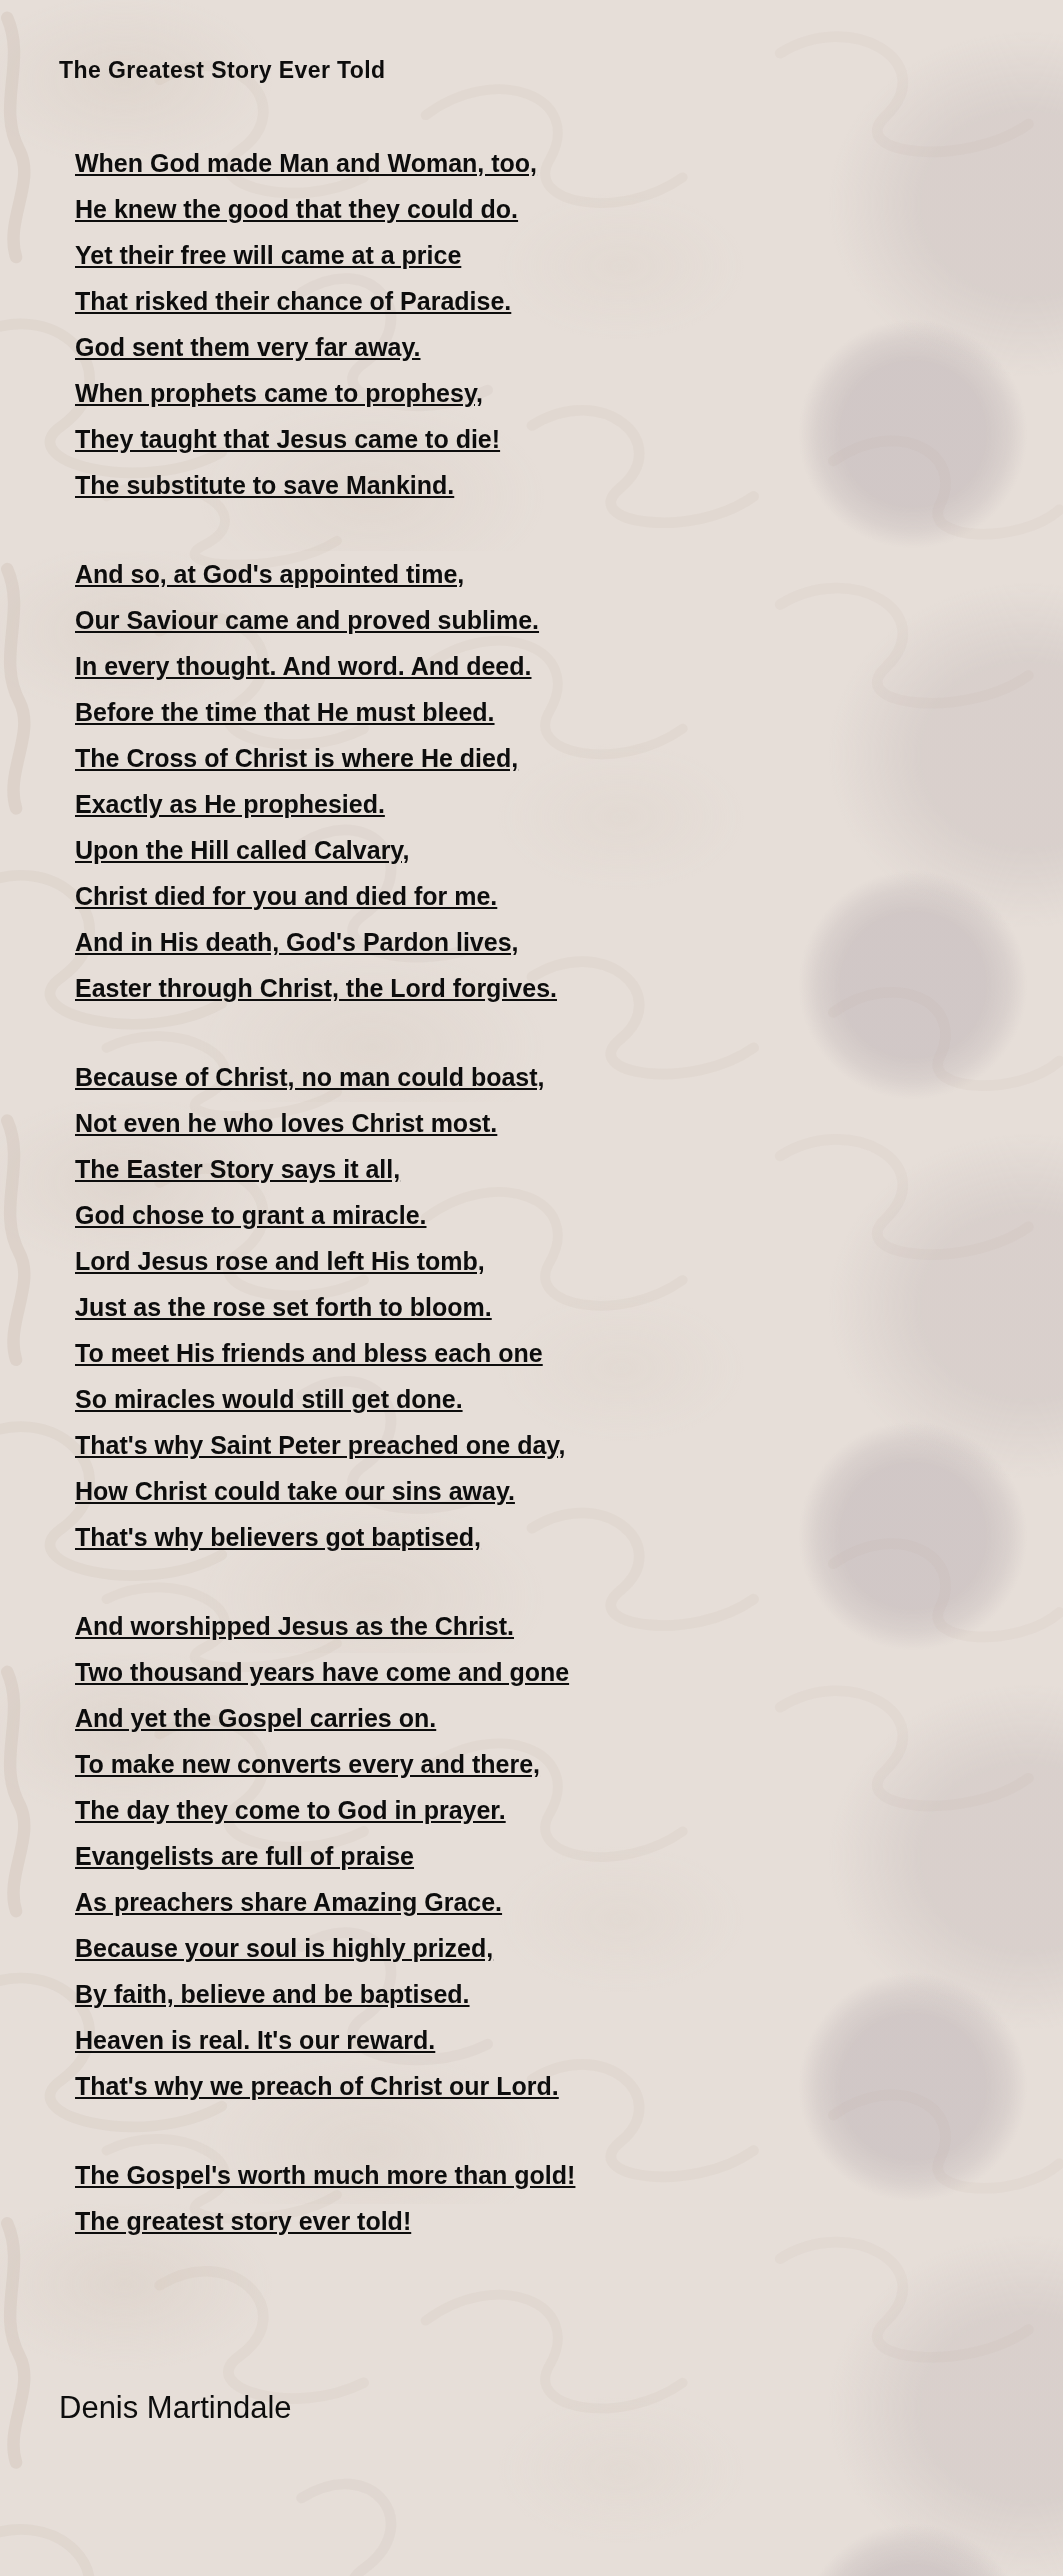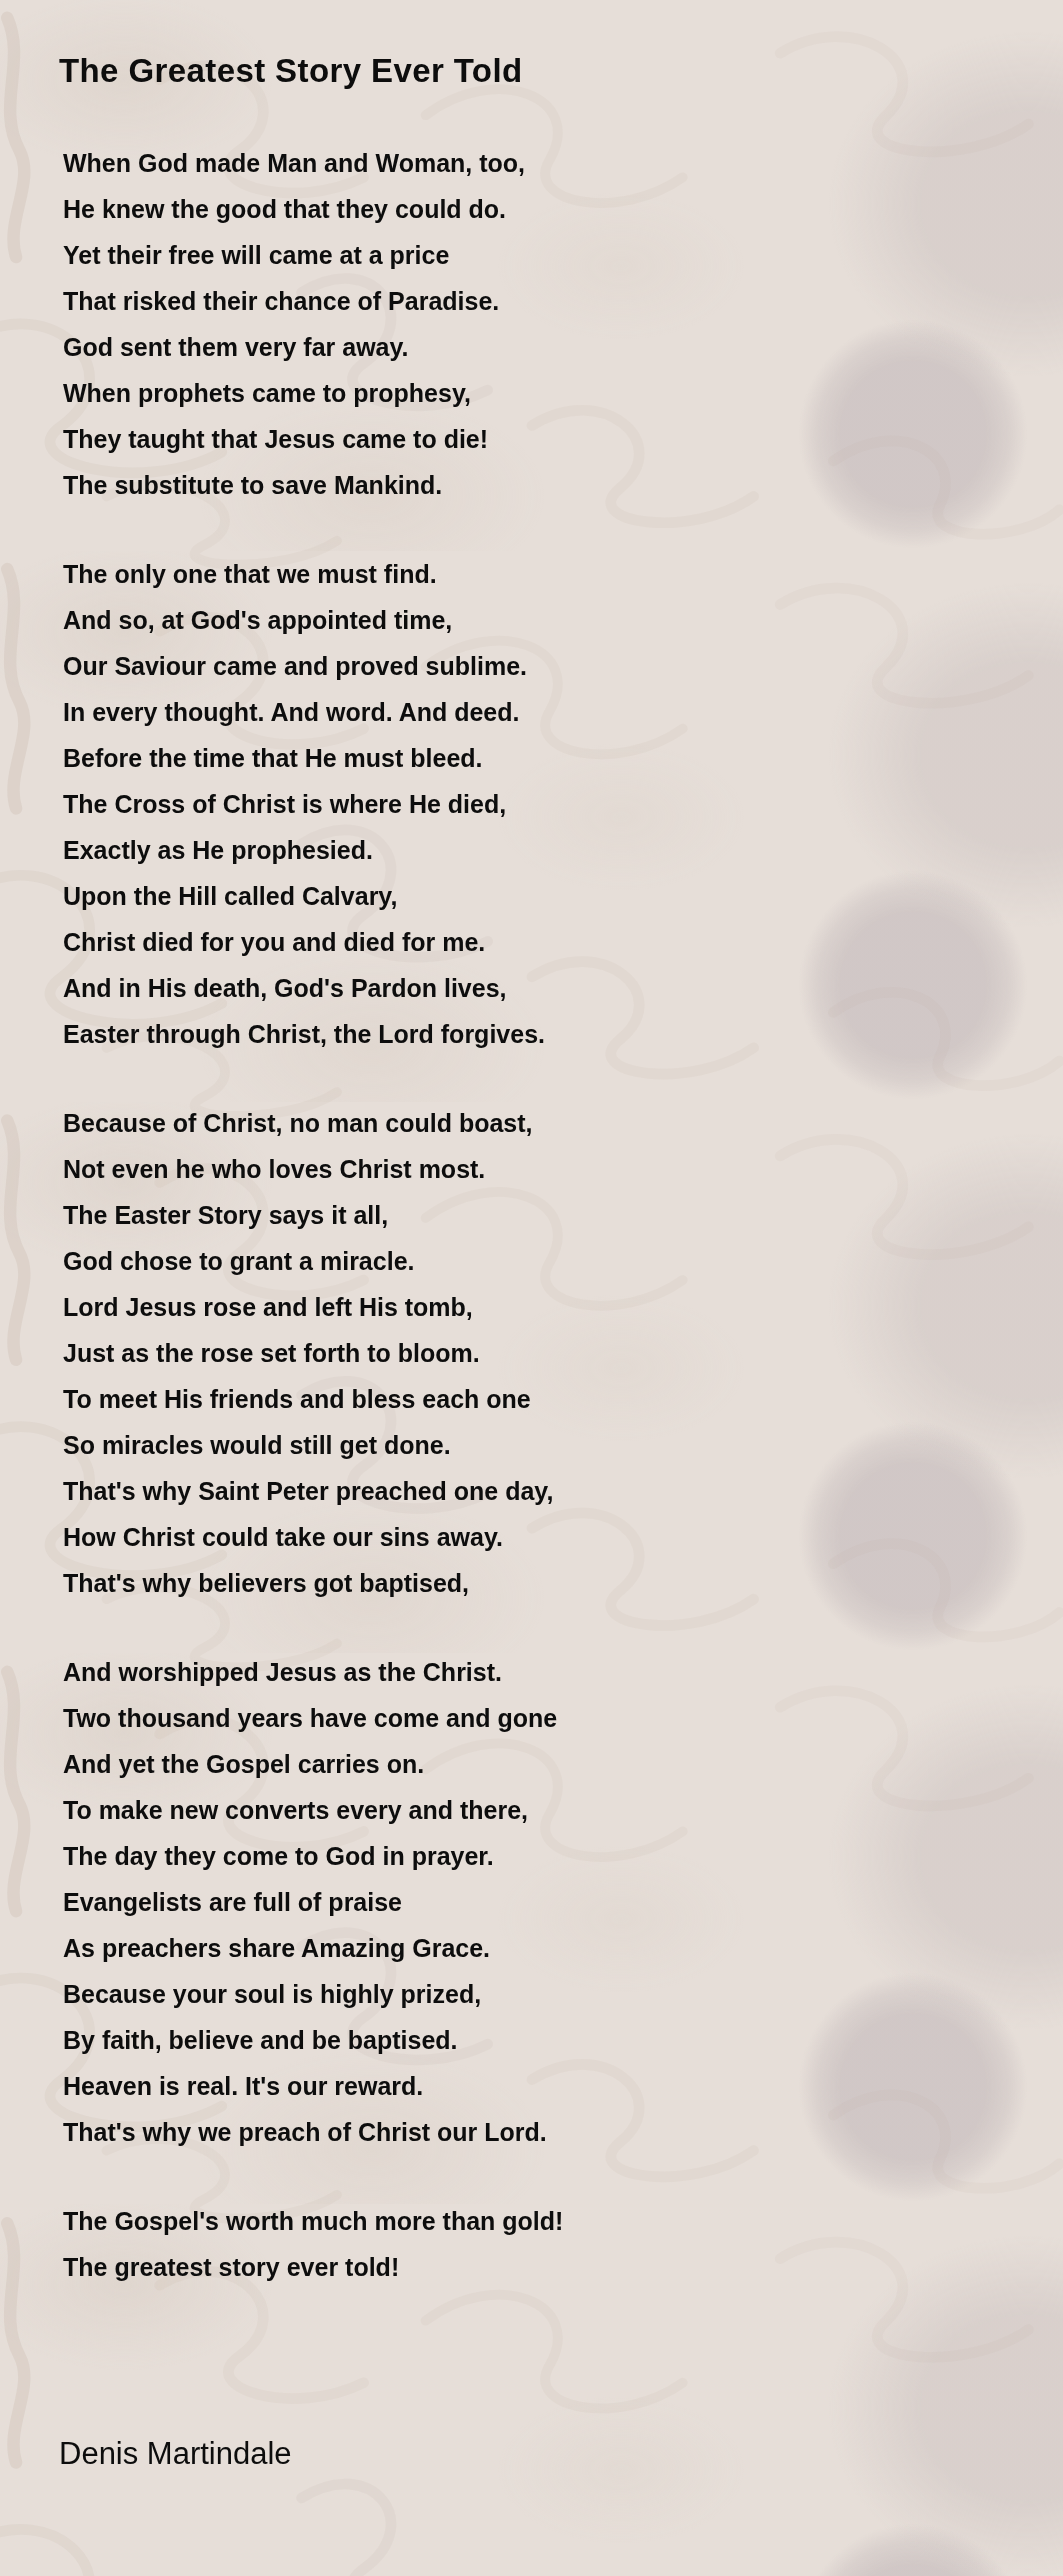--- a/index.html
+++ b/index.html
@@ -28,27 +28,27 @@
     z-index:0;
     pointer-events:none;
   }
   .content {
     position:relative;
     z-index:1;
     padding:0 35px 0 59px;
   }
   .poem-title {
     margin:51px 0 8px 0;
-    font-size:33px;
+    font-size:23px;
     font-weight:bold;
     line-height:39px;
     letter-spacing:0.4px;
   }
   .poem-body { margin-top:50px; }
-  .stanza { margin:0 0 43px 4px; }
+  .stanza { margin:0 0 43px 16px;text-decoration:underline; }
   .line {
     margin:0;
     font-size:25px;
     font-weight:bold;
     line-height:46px;
     white-space:nowrap;
   }
   .poem-author {
     margin:145px 0 0 0;
     font-size:31px;
@@ -84,21 +84,20 @@
         <p class="line">When God made Man and Woman, too,</p>
         <p class="line">He knew the good that they could do.</p>
         <p class="line">Yet their free will came at a price</p>
         <p class="line">That risked their chance of Paradise.</p>
         <p class="line">God sent them very far away.</p>
         <p class="line">When prophets came to prophesy,</p>
         <p class="line">They taught that Jesus came to die!</p>
         <p class="line">The substitute to save Mankind.</p>
       </div>
       <div class="stanza">
-        <p class="line">The only one that we must find.</p>
         <p class="line">And so, at God's appointed time,</p>
         <p class="line">Our Saviour came and proved sublime.</p>
         <p class="line">In every thought. And word. And deed.</p>
         <p class="line">Before the time that He must bleed.</p>
         <p class="line">The Cross of Christ is where He died,</p>
         <p class="line">Exactly as He prophesied.</p>
         <p class="line">Upon the Hill called Calvary,</p>
         <p class="line">Christ died for you and died for me.</p>
         <p class="line">And in His death, God's Pardon lives,</p>
         <p class="line">Easter through Christ, the Lord forgives.</p>

